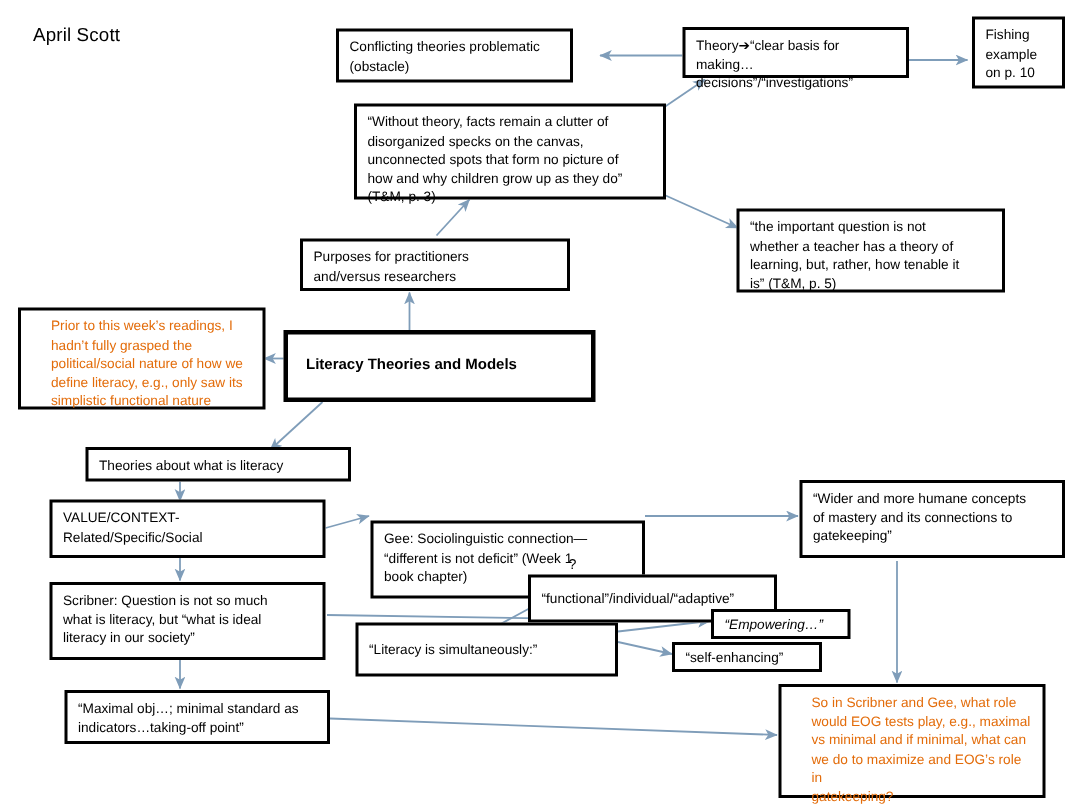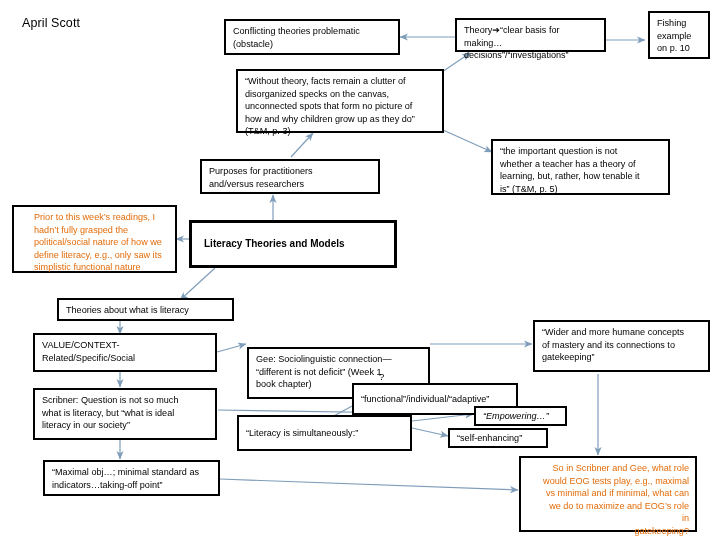--- a/index.html
+++ b/index.html
@@ -114,21 +114,21 @@
       <line x1="412" y1="428" x2="448" y2="436"></line>
 
       <line x1="598" y1="374" x2="598" y2="455"></line>
 
       <line x1="220" y1="479" x2="518" y2="490"></line>
     </g>
   </svg>
 
   <div class="title">April Scott</div>
 
-  <div class="node" style="left:224px; top:19px; width:176px; height:36px;">Conflicting theories problematic
+  <div class="node" style="left:224px; top:19px; width:158px; height:36px;">Conflicting theories problematic
 (obstacle)</div>
 
   <div class="node" style="left:455px; top:18px; width:151px; height:34px;">Theory➔“clear basis for
 making…decisions”/“investigations”</div>
 
   <div class="node" style="left:648px; top:11px; width:62px; height:48px;">Fishing
 example
 on p. 10</div>
 
   <div class="node" style="left:236px; top:69px; width:208px; height:64px;">“Without theory, facts remain a clutter of
@@ -174,21 +174,21 @@
 
   <div class="node vcenter" style="left:237px; top:415px; width:175px; height:36px;">“Literacy is simultaneously:”</div>
 
   <div class="node vcenter" style="left:474px; top:406px; width:93px; height:20px;font-style:italic;">“Empowering…”</div>
 
   <div class="node vcenter" style="left:448px; top:428px; width:100px; height:20px;">“self-enhancing”</div>
 
   <div class="node" style="left:43px; top:460px; width:177px; height:36px;">“Maximal obj…; minimal standard as
 indicators…taking-off point”</div>
 
-  <div class="node orange" style="left:519px; top:456px; width:178px; height:76px;text-align:right;">So in Scribner and Gee, what role
+  <div class="node orange" style="left:519px; top:456px; width:178px; height:76px;">So in Scribner and Gee, what role
 would EOG tests play, e.g., maximal
 vs minimal and if minimal, what can
 we do to maximize and EOG’s role in
 gatekeeping?</div>
 
   <div class="qmark" style="left:379px; top:371px;">?</div>
 
 </div>
 
 </body></html>

